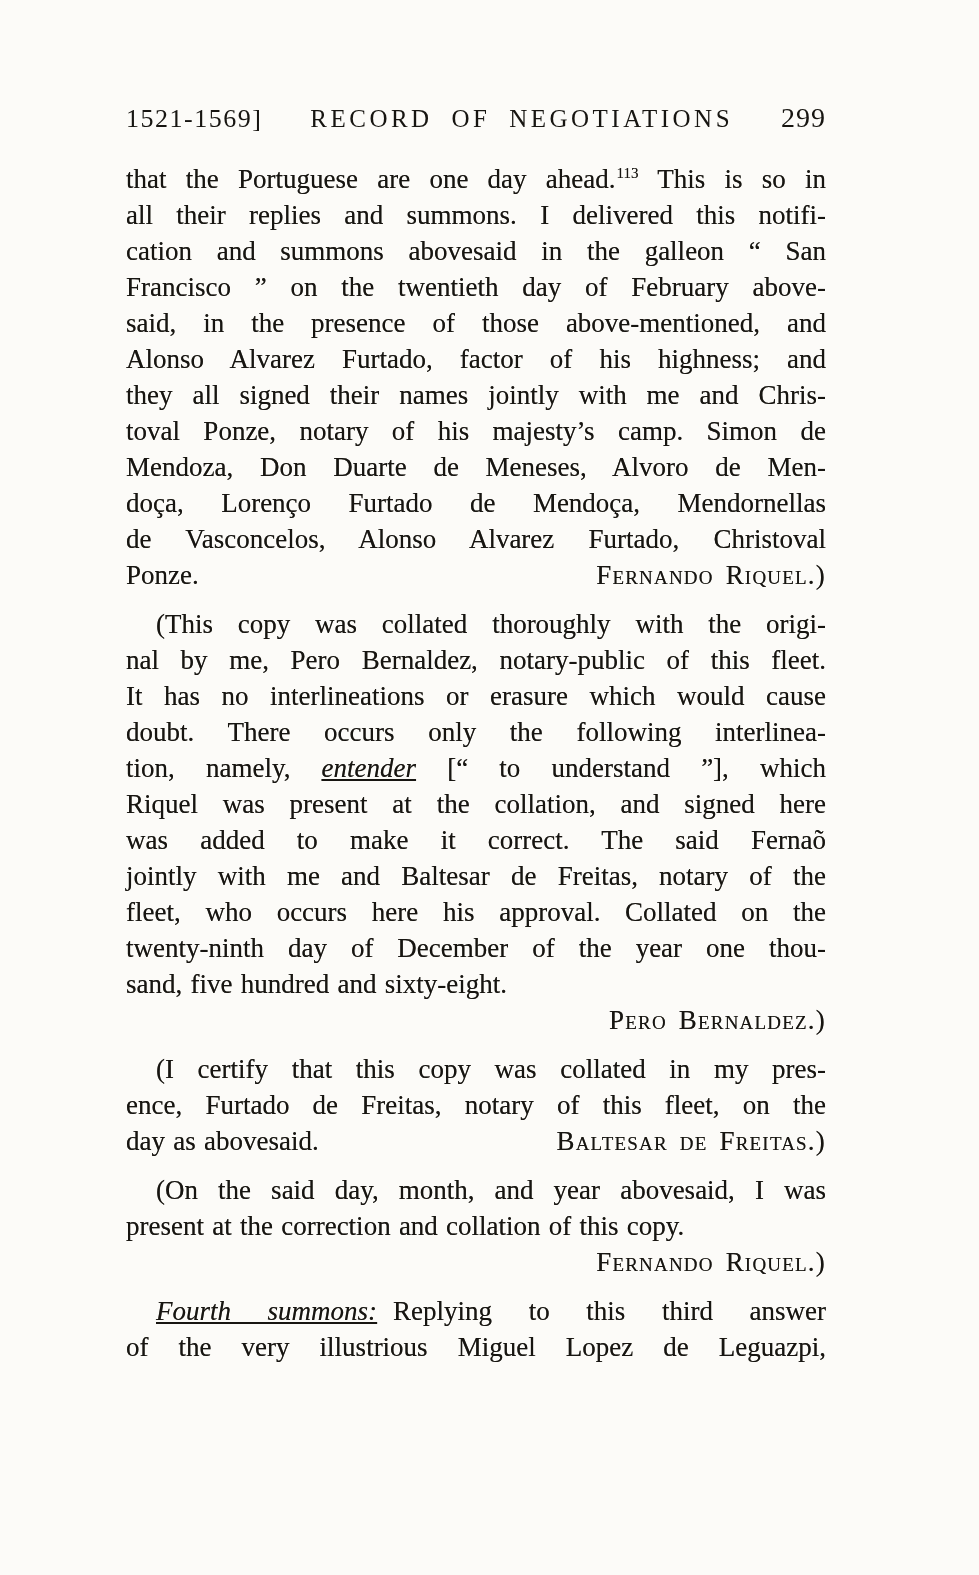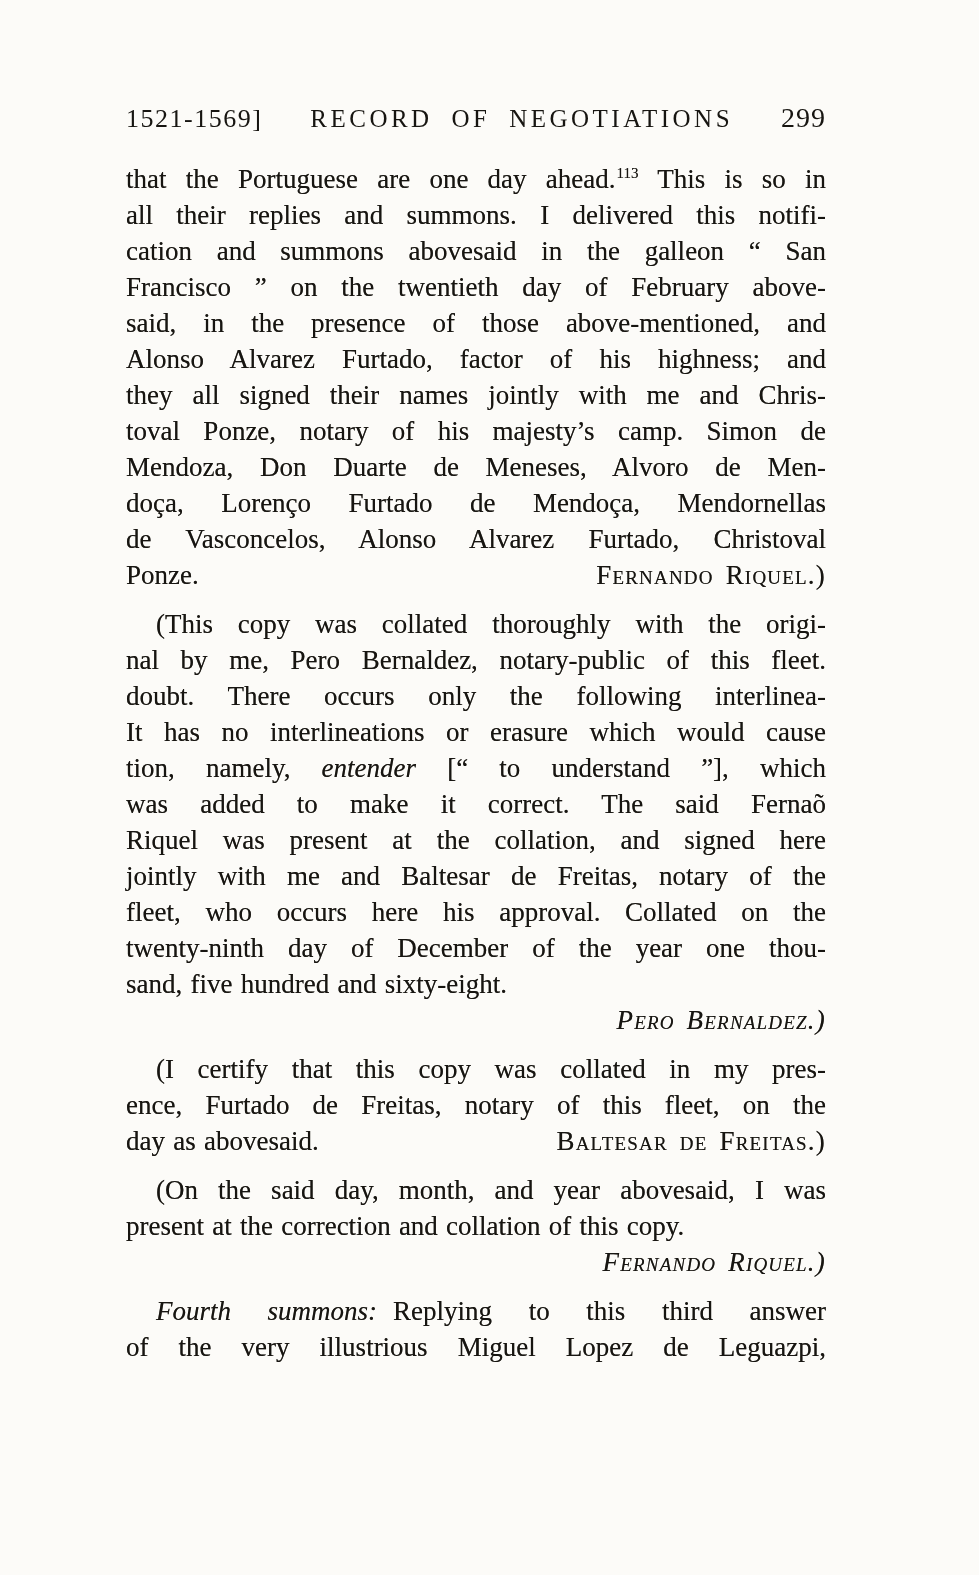--- a/index.html
+++ b/index.html
@@ -53,41 +53,40 @@
     text-align-last: justify;
     height: 36px;
   }
   .ln-left {
     text-align: left;
     text-align-last: left;
   }
   .ln-right {
     text-align: right;
     text-align-last: right;
-    font-style: italic;
   }
   .ln-split {
     display: flex;
     justify-content: space-between;
     text-align-last: auto;
   }
   .indent { text-indent: 30px; }
   .sc {
     font-variant: small-caps;
     letter-spacing: 1.2px;
     word-spacing: 4px;
   }
   .fn-sup {
     font-size: 15px;
     vertical-align: super;
     line-height: 0;
     letter-spacing: 0;
     margin-left: 1px;
   }
-  .it { font-style: italic; }
+  .it { font-style: italic; text-decoration: underline; }
   .gap-after { margin-right: 16px; }
 </style>
 </head>
 <body>
 
 <div class="page">
   <div class="content">
 
     <div class="running-head">
       <span class="folio-left">1521-1569]</span>
@@ -111,25 +110,25 @@
         <div class="ln">de Vasconcelos, Alonso Alvarez Furtado, Christoval</div>
         <div class="ln ln-split">
           <span>Ponze.</span>
           <span class="sc">Fernando Riquel.)</span>
         </div>
       </div>
 
       <div class="para">
         <div class="ln indent">(This copy was collated thoroughly with the origi-</div>
         <div class="ln">nal by me, Pero Bernaldez, notary-public of this fleet.</div>
+        <div class="ln">It has no interlineations or erasure which would cause</div>
         <div class="ln">doubt. There occurs only the following interlinea-</div>
-        <div class="ln">It has no interlineations or erasure which would cause</div>
         <div class="ln"><span>tion, namely,</span> <span class="it">entender</span> <span>[“ to understand ”], which</span></div>
+        <div class="ln">Riquel was present at the collation, and signed here</div>
         <div class="ln">was added to make it correct. The said Fernaõ</div>
-        <div class="ln">Riquel was present at the collation, and signed here</div>
         <div class="ln">jointly with me and Baltesar de Freitas, notary of the</div>
         <div class="ln">fleet, who occurs here his approval. Collated on the</div>
         <div class="ln">twenty-ninth day of December of the year one thou-</div>
         <div class="ln ln-left">sand, five hundred and sixty-eight.</div>
         <div class="ln ln-right"><span class="sc">Pero Bernaldez.)</span></div>
       </div>
 
       <div class="para">
         <div class="ln indent">(I certify that this copy was collated in my pres-</div>
         <div class="ln">ence, Furtado de Freitas, notary of this fleet, on the</div>

